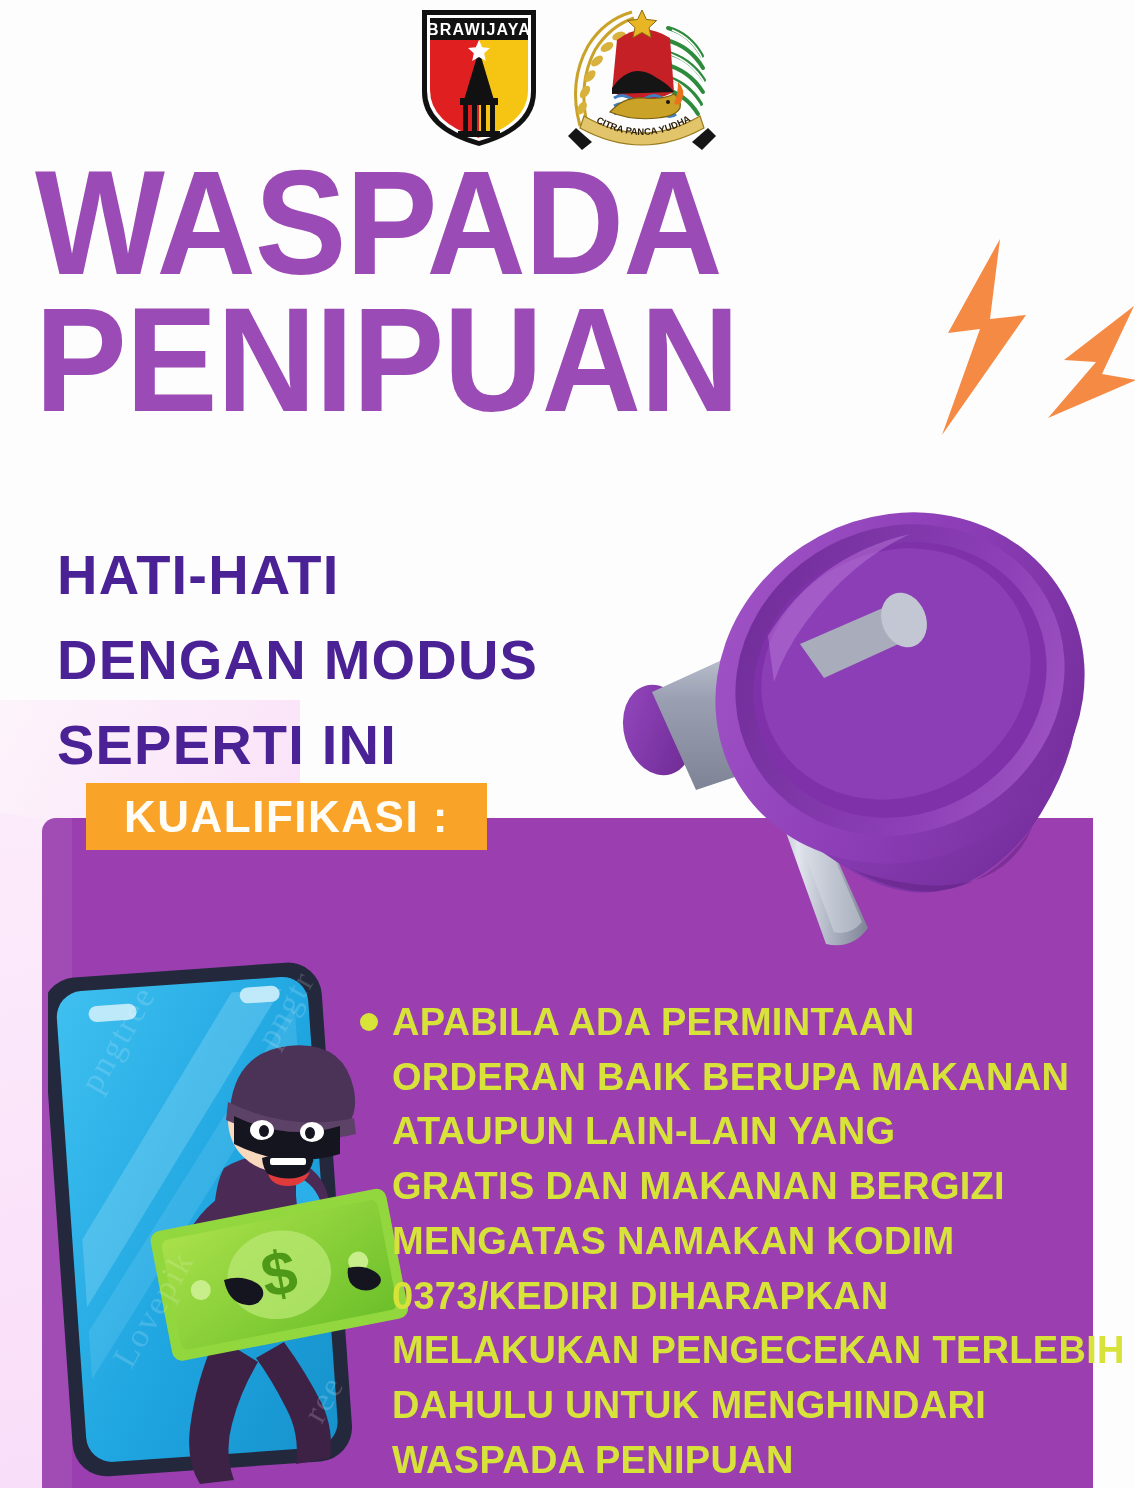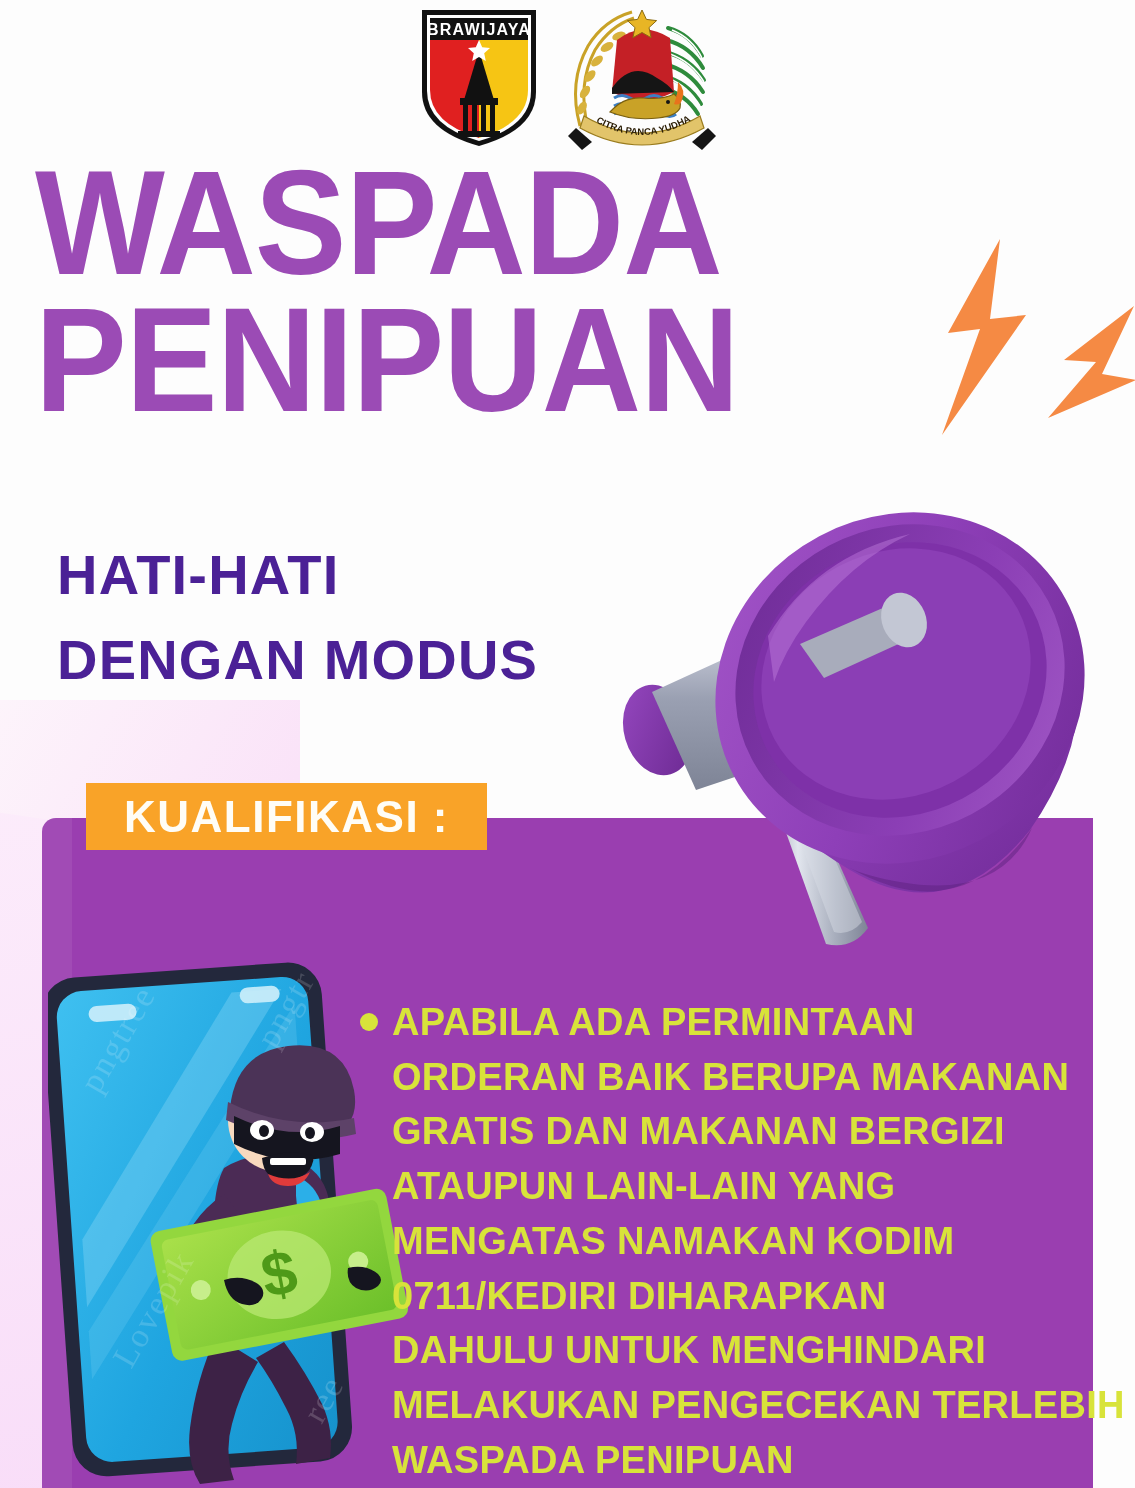--- a/index.html
+++ b/index.html
@@ -391,34 +391,35 @@
   <div class="wm wm4">pngtr</div>
 
   <div class="headline">
     <div class="line line1">WASPADA</div>
     <div class="line line2">PENIPUAN</div>
   </div>
 
   <div class="subhead">
     <div class="sline">HATI-HATI</div>
     <div class="sline">DENGAN MODUS</div>
+    <div class="sline">SEPERTI INI</div>
   </div>
 
   <div class="badge">
     <span class="badge-label">KUALIFIKASI :</span>
   </div>
 
   <div class="body-block">
     <span class="bullet-dot"></span>
     <div class="body-text">
       <span class="bline">APABILA ADA PERMINTAAN</span>
       <span class="bline">ORDERAN BAIK BERUPA MAKANAN</span>
+      <span class="bline">ATAUPUN LAIN-LAIN  YANG</span>
       <span class="bline">GRATIS DAN MAKANAN BERGIZI</span>
-      <span class="bline">ATAUPUN LAIN-LAIN  YANG</span>
       <span class="bline">MENGATAS NAMAKAN KODIM</span>
-      <span class="bline">0711/KEDIRI DIHARAPKAN</span>
+      <span class="bline">0373/KEDIRI DIHARAPKAN</span>
+      <span class="bline">MELAKUKAN PENGECEKAN TERLEBIH</span>
       <span class="bline">DAHULU UNTUK MENGHINDARI</span>
-      <span class="bline">MELAKUKAN PENGECEKAN TERLEBIH</span>
       <span class="bline">WASPADA PENIPUAN</span>
     </div>
   </div>
 
 </div>
 
 </body></html>

